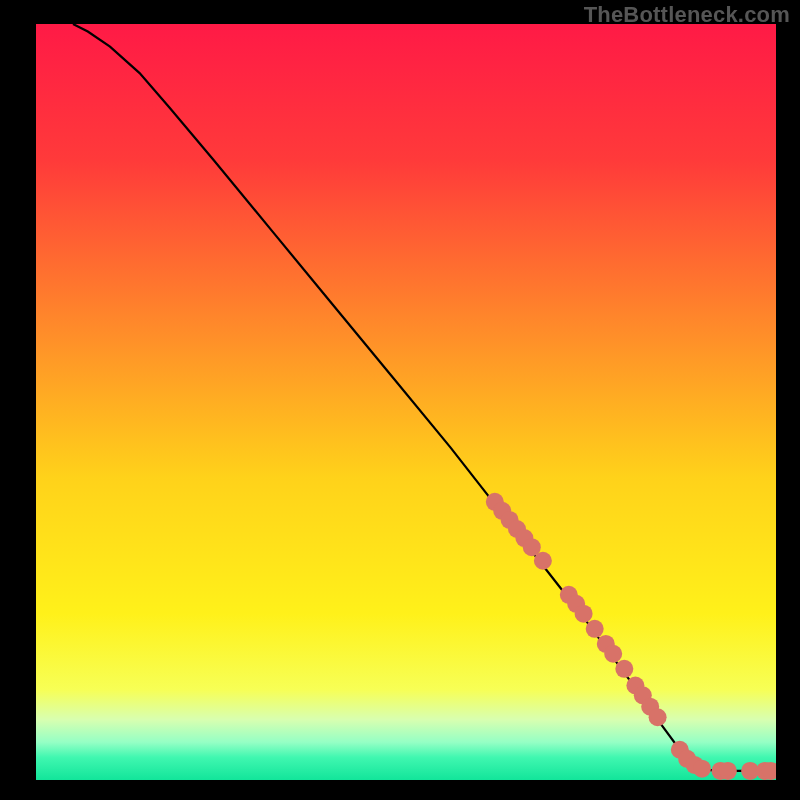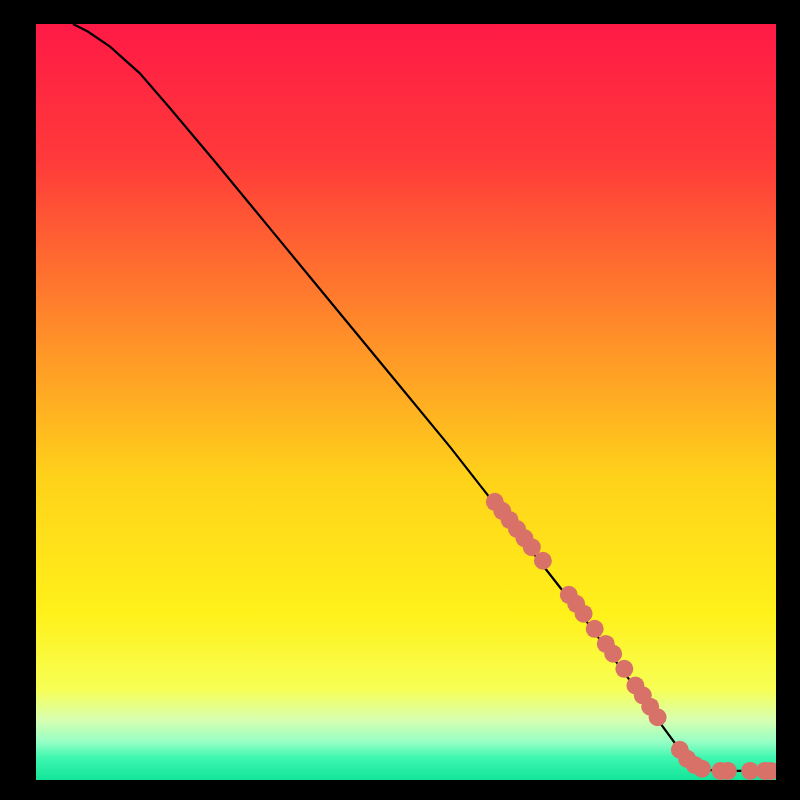--- a/index.html
+++ b/index.html
@@ -21,20 +21,21 @@
     top: 24px;
     width: 740px;
     height: 756px;
   }
   svg { display: block; }
 </style>
 </head>
 <body>
 
 <div class="wrap">
+  <div class="watermark">TheBottleneck.com</div>
   <svg class="plot" viewBox="0 0 740 756" preserveAspectRatio="none">
     <defs>
       <linearGradient id="bg-grad" x1="0" y1="0" x2="0" y2="1">
           <stop offset="0%" stop-color="#ff1a46"></stop>
           <stop offset="18%" stop-color="#ff3a3a"></stop>
           <stop offset="40%" stop-color="#ff8a2a"></stop>
           <stop offset="60%" stop-color="#ffd21a"></stop>
           <stop offset="78%" stop-color="#fff11a"></stop>
           <stop offset="88%" stop-color="#f7ff55"></stop>
           <stop offset="92%" stop-color="#d8ffb0"></stop>

